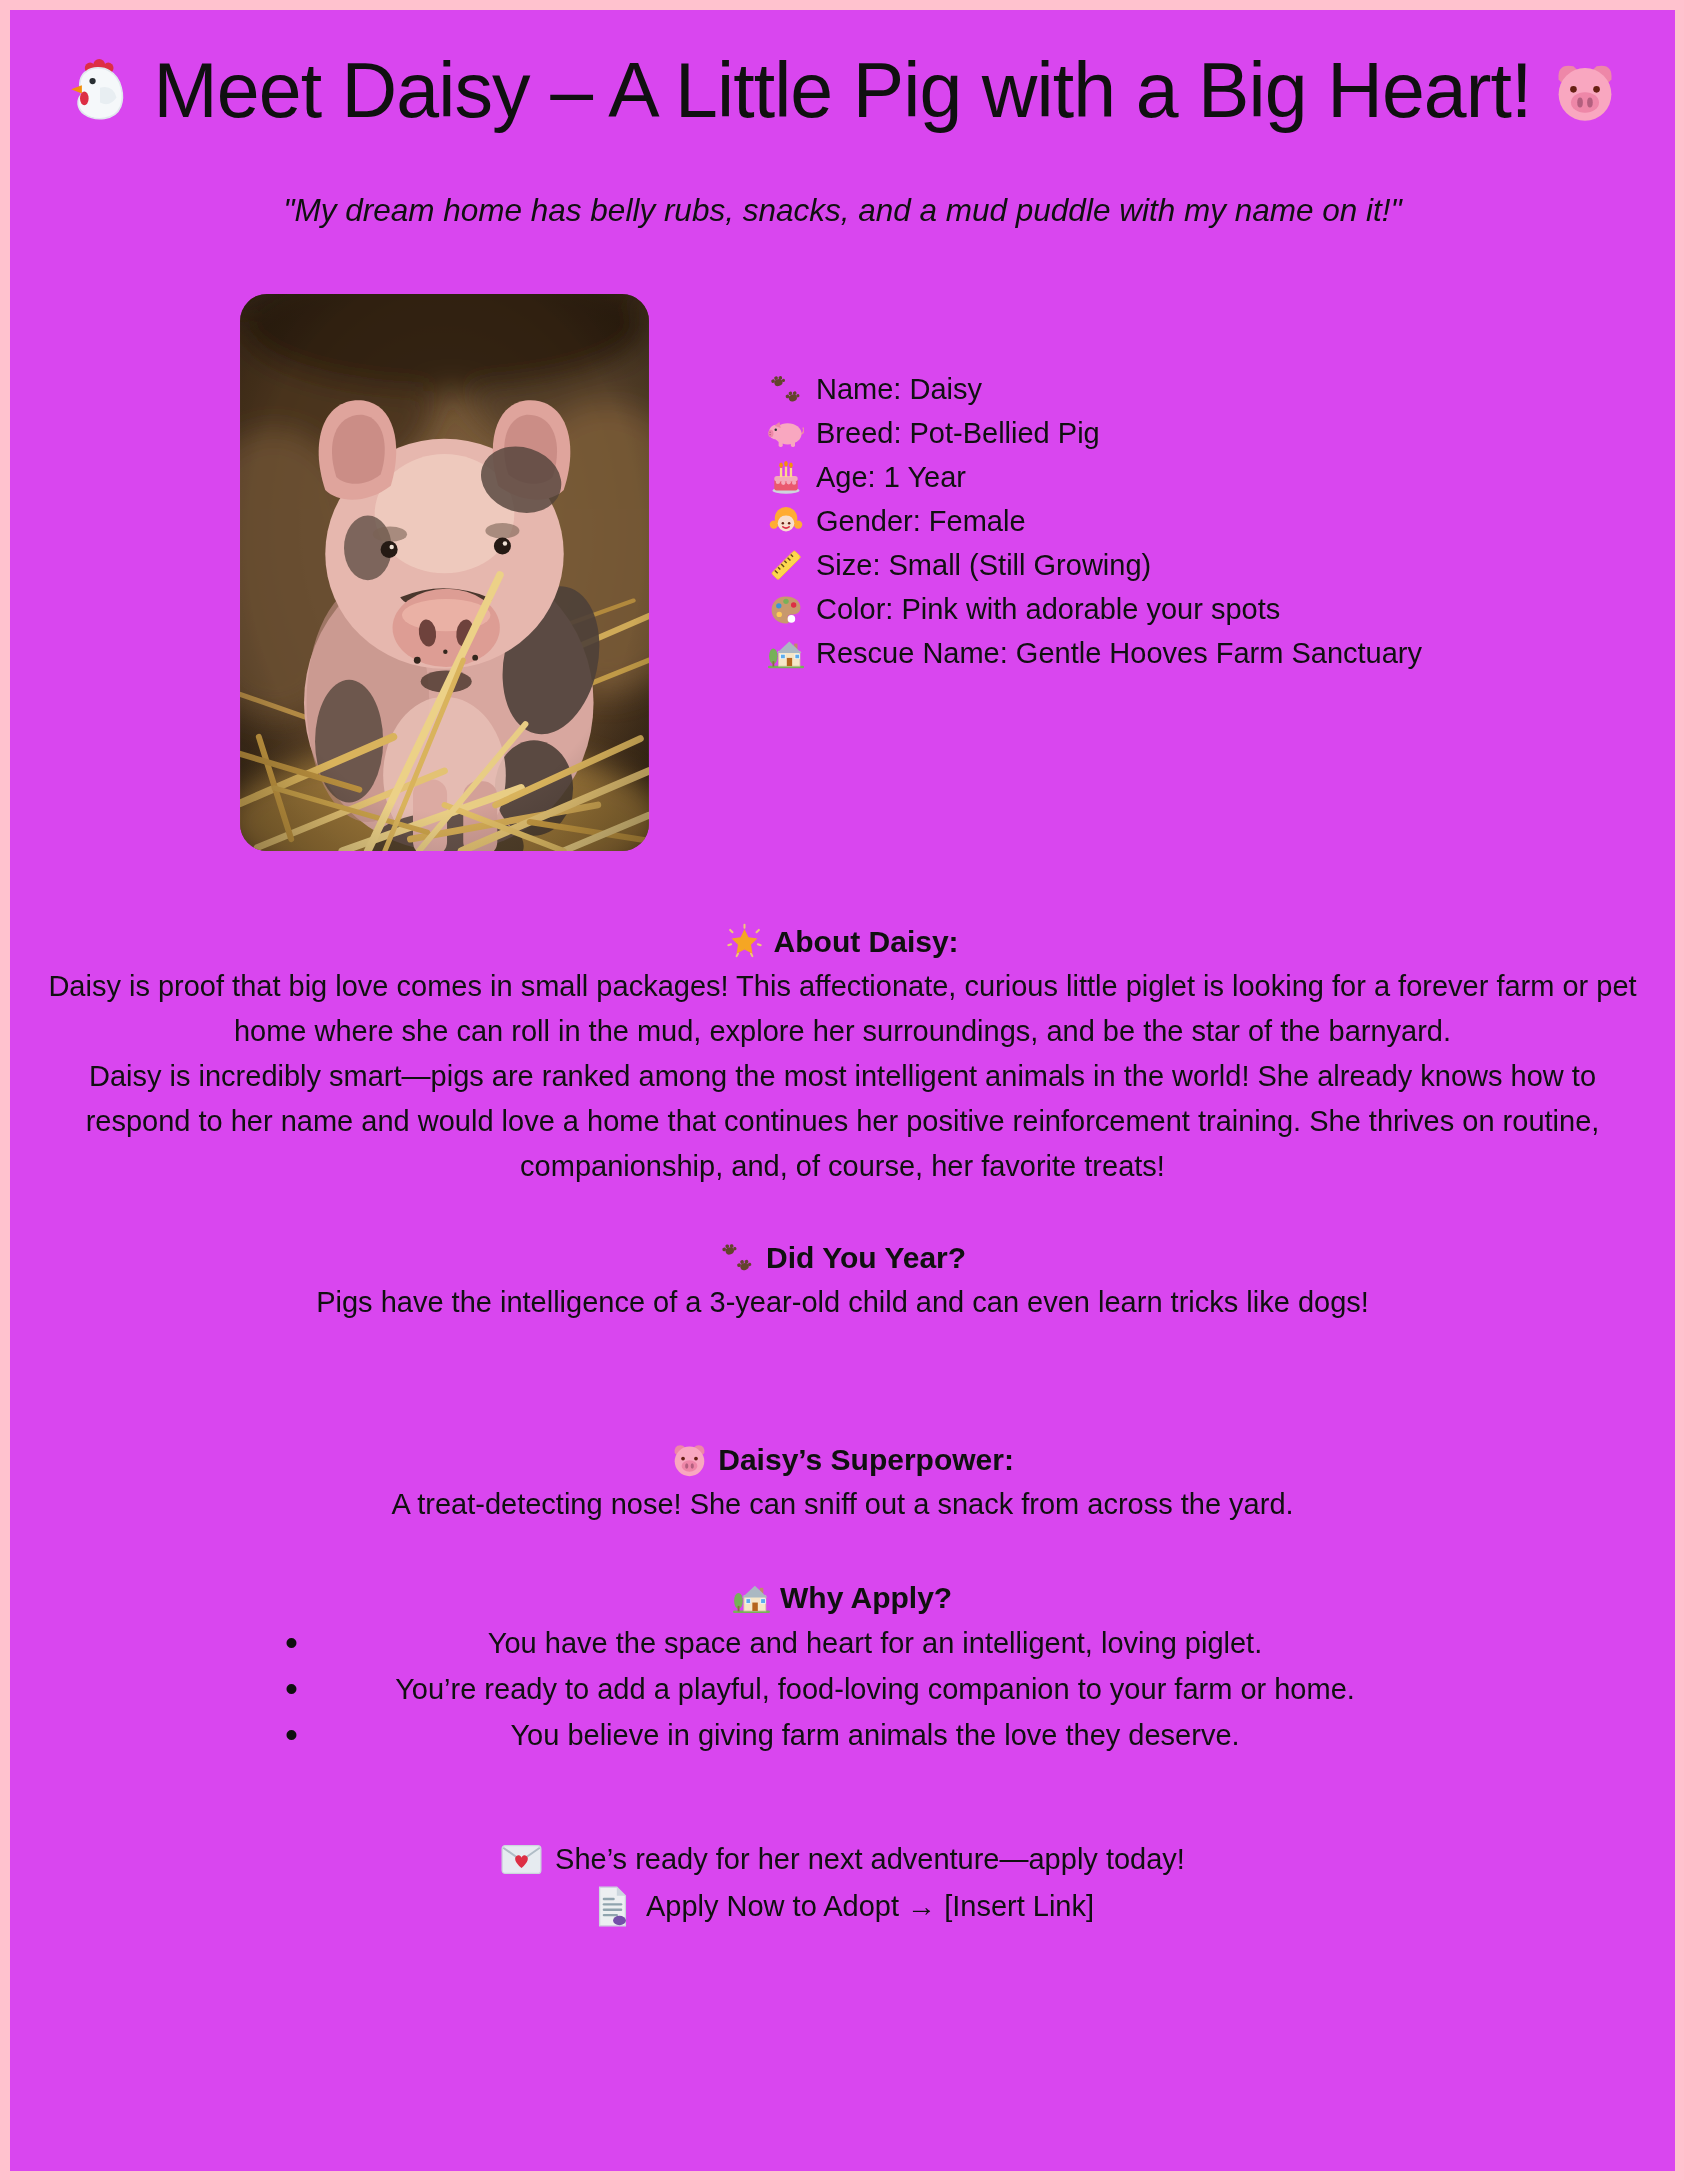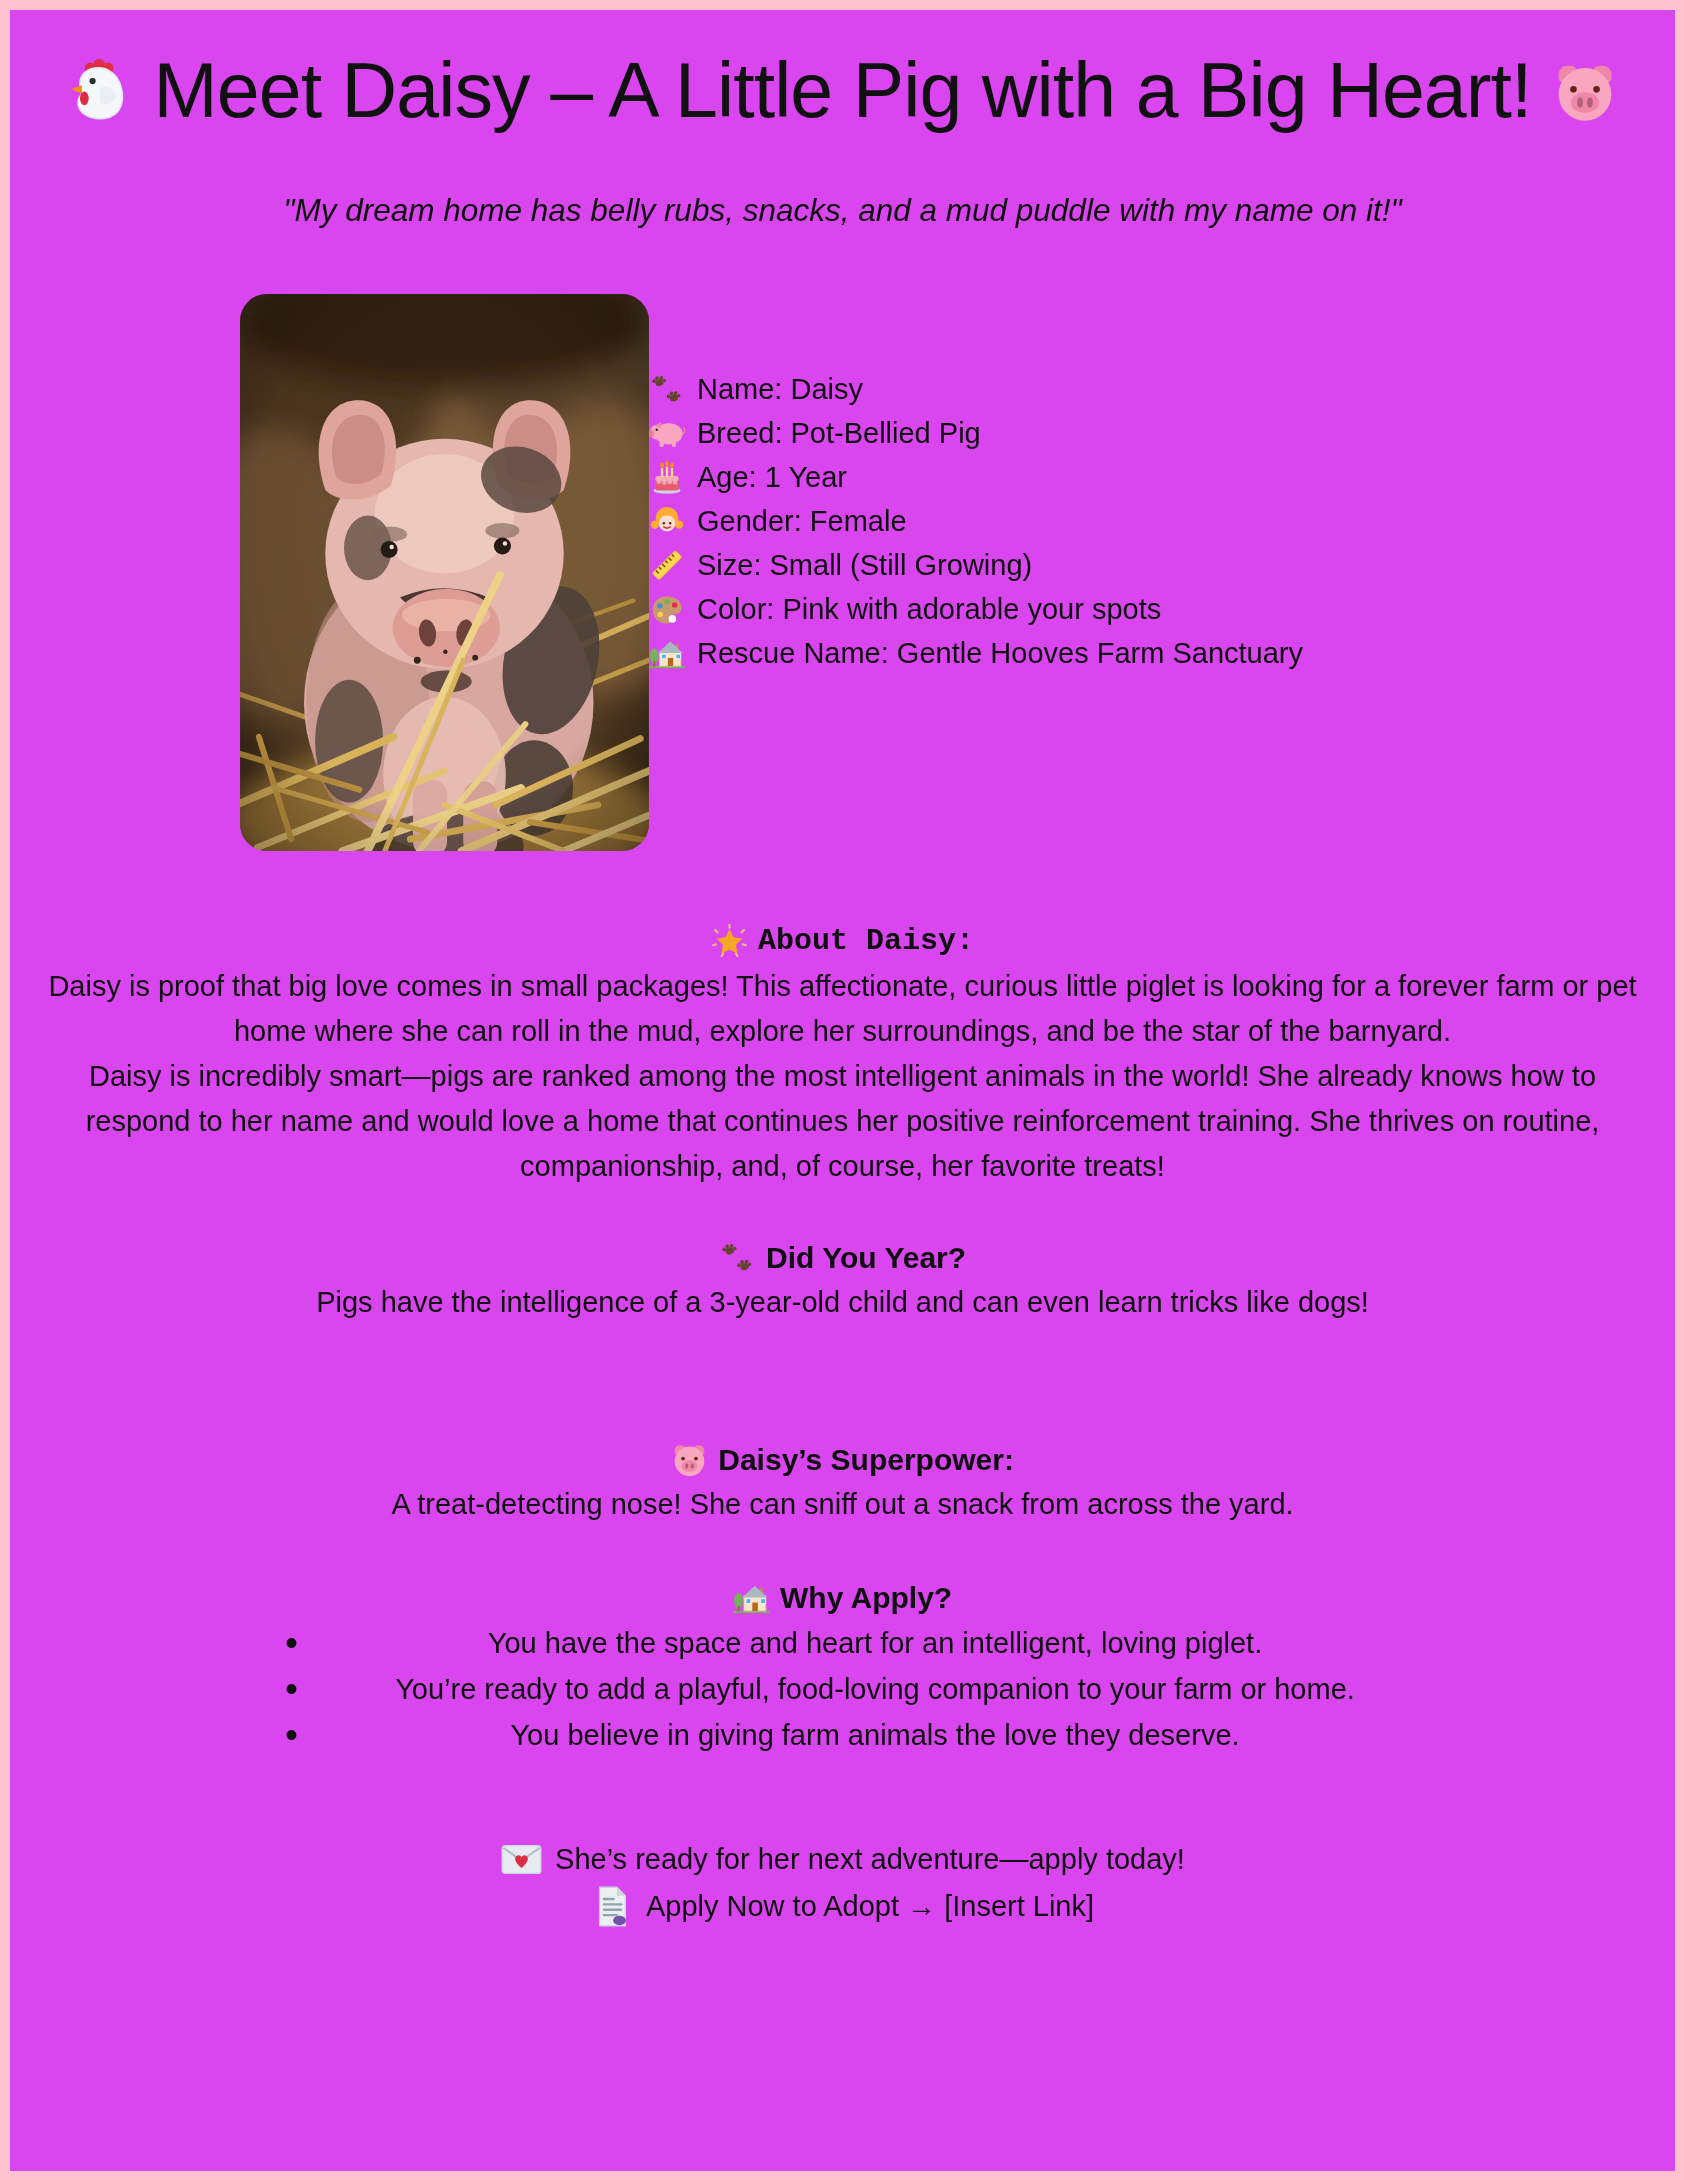--- a/index.html
+++ b/index.html
@@ -10,33 +10,33 @@
 
   
   .title-row{display:flex;align-items:center;justify-content:center;gap:20.4px;margin-top:36px;}
   .title-row h1{font-size:77px;font-weight:400;line-height:89px;margin:0;letter-spacing:-0.9px;}
   .t-icon{width:66px;height:66px;}
 
   
   .quote{margin:55px 51px 0;text-align:center;font-size:31.5px;font-style:italic;line-height:41px;}
 
   
-  .hero{display:flex;margin:63px 0 0 230px;}
+  .hero{display:flex;margin:63px 0 0 230px;gap:119px;}
   .photo{width:409px;height:557px;border-radius:27px;overflow:hidden;flex:0 0 auto;}
   .details{list-style:none;margin:0;padding:73px 0 0 0;}
   .details li{display:flex;align-items:center;gap:12px;height:44px;font-size:29px;}
   .d-icon{width:36px;height:36px;}
 
   
   .content{padding:0 37px;text-align:center;font-size:29px;line-height:45px;}
   .sec-h{display:flex;align-items:center;justify-content:center;gap:10.2px;
          font-size:30px;font-weight:700;line-height:45px;margin:0;}
   .h-icon{width:37px;height:37px;}
   .content p{margin:0;}
-  .mt-80{margin-top:68px;font-family:Liberation Mono, monospace;} .mt-56{margin-top:48px;} .mt-54{margin-top:46px;}
+  .mt-80{margin-top:68px;} .mt-56{margin-top:48px;} .mt-54{margin-top:46px;}
   .mt-99{margin-top:112px;}
 
   .bullets{list-style:none;margin:0 136px 0 201px;padding:0;}
   .bullets li{position:relative;text-align:center;line-height:46px;}
   .bullets li::before{content:"•";position:absolute;left:37px;top:0;font-size:37px;line-height:46px;}
 
   .cta{margin-top:78px;}
   .cta-line{display:flex;align-items:center;justify-content:center;gap:12px;line-height:47px;}
   .c-icon{width:43px;height:43px;}
 </style>

